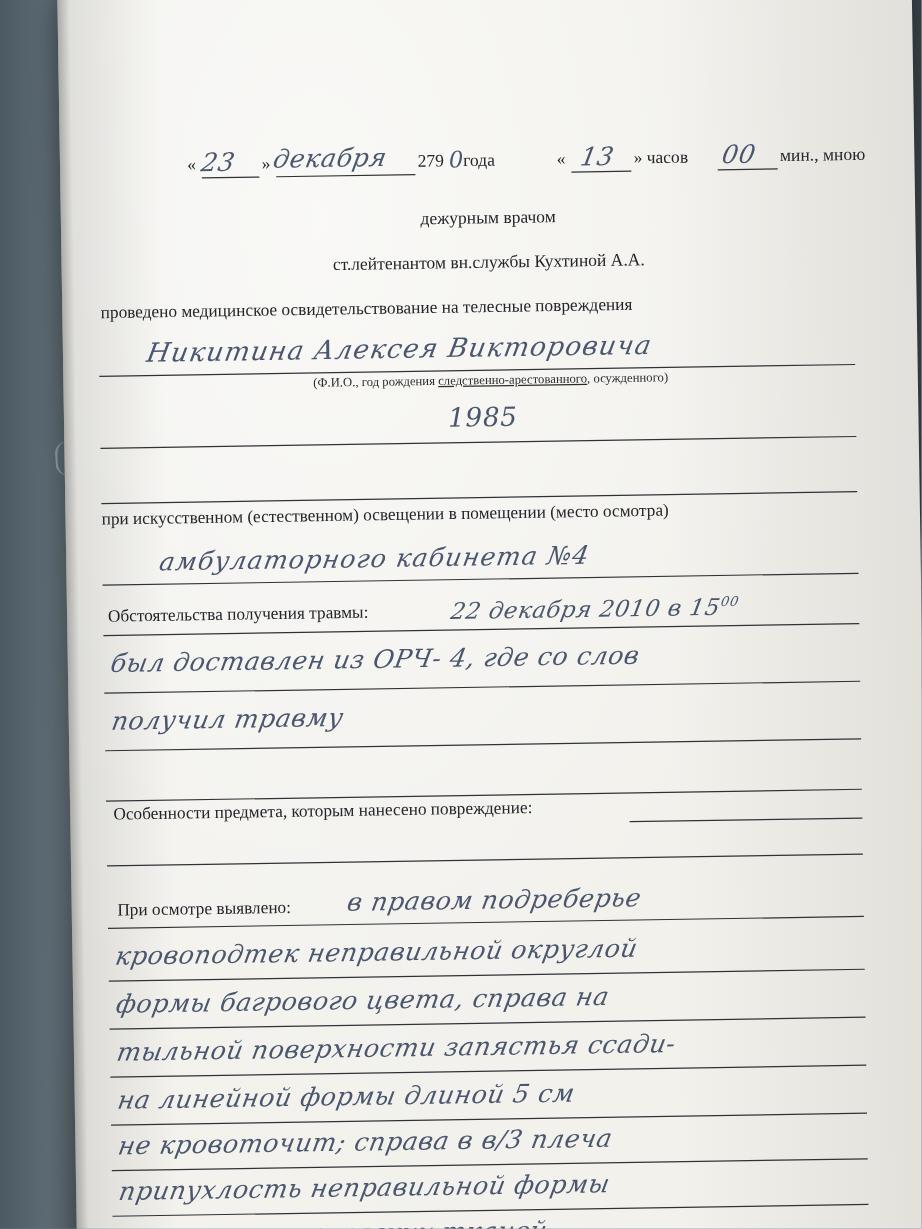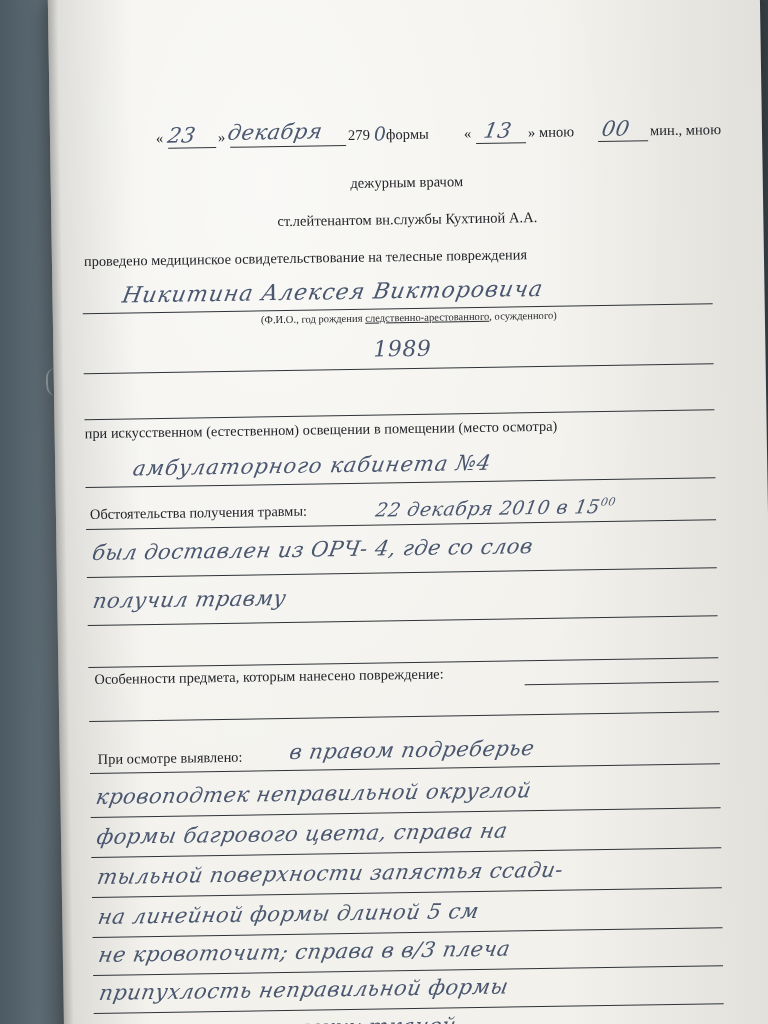--- a/index.html
+++ b/index.html
@@ -101,43 +101,43 @@
       <div class="title"></div>
 
       <div class="txt" style="left:106px;top:132px;">«</div>
       <div class="line" style="left:118px;top:150px;width:48px;"></div>
       <div class="hw blue s2 thin" style="left:118px;top:126px;">23</div>
       <div class="txt" style="left:168px;top:132px;">»</div>
       <div class="line" style="left:180px;top:150px;width:116px;"></div>
       <div class="hw blue s2 thin" style="left:178px;top:124px;">декабря</div>
       <div class="txt" style="left:298px;top:132px;">279</div>
       <div class="hw blue s1" style="left:324px;top:128px;">0</div>
-      <div class="txt" style="left:336px;top:132px;"> формы</div>
+      <div class="txt" style="left:336px;top:132px;"> года</div>
 
       <div class="txt" style="left:414px;top:132px;">«</div>
       <div class="line" style="left:426px;top:150px;width:50px;"></div>
       <div class="hw blue s2 thin" style="left:434px;top:126px;">13</div>
-      <div class="txt" style="left:478px;top:132px;">» мною</div>
+      <div class="txt" style="left:478px;top:132px;">» часов</div>
       <div class="line" style="left:548px;top:150px;width:50px;"></div>
       <div class="hw blue s2 thin" style="left:552px;top:126px;">00</div>
       <div class="txt" style="left:600px;top:132px;"> мин., мною</div>
 
       <div class="txt center" style="top:180px;">дежурным врачом</div>
       <div class="txt center" style="top:217px;">ст.лейтенантом вн.службы Кухтиной А.А.</div>
 
       <div class="txt" style="left:32px;top:254px;font-size:14.4px;">проведено медицинское освидетельствование на телесные повреждения</div>
 
       <div class="line" style="left:30px;top:314px;width:630px;"></div>
       <div class="hw blue s3 thin" style="left:70px;top:284px;letter-spacing:1px;">Никитина  Алексея  Викторовича</div>
       <div class="small" style="position:absolute;left:0;right:0;top:318px;text-align:center;">
         <span>(Ф.И.О., год рождения </span><u>следственно-арестованного</u><span>, осужденного)</span>
       </div>
 
       <div class="line" style="left:30px;top:374px;width:630px;"></div>
-      <div class="hw blue s3" style="left:320px;top:342px;">1989</div>
+      <div class="hw blue s3" style="left:320px;top:342px;">1985</div>
 
       <div class="line" style="left:30px;top:420px;width:630px;"></div>
 
       <div class="txt" style="left:30px;top:426px;font-size:14.4px;">при искусственном (естественном) освещении в помещении (место осмотра)</div>
       <div class="line" style="left:30px;top:488px;width:630px;"></div>
       <div class="hw blue s2 thin" style="left:78px;top:458px;letter-spacing:1px;">амбулаторного  кабинета  №4</div>
 
       <div class="txt" style="left:34px;top:507px;font-size:14.4px;">Обстоятельства получения травмы:</div>
       <div class="hw blue s1 thin" style="left:320px;top:504px;"><span>22 декабря 2010 в 15</span><sup style="font-size:11px;">00</sup></div>
       <div class="line" style="left:30px;top:530px;width:630px;"></div>

